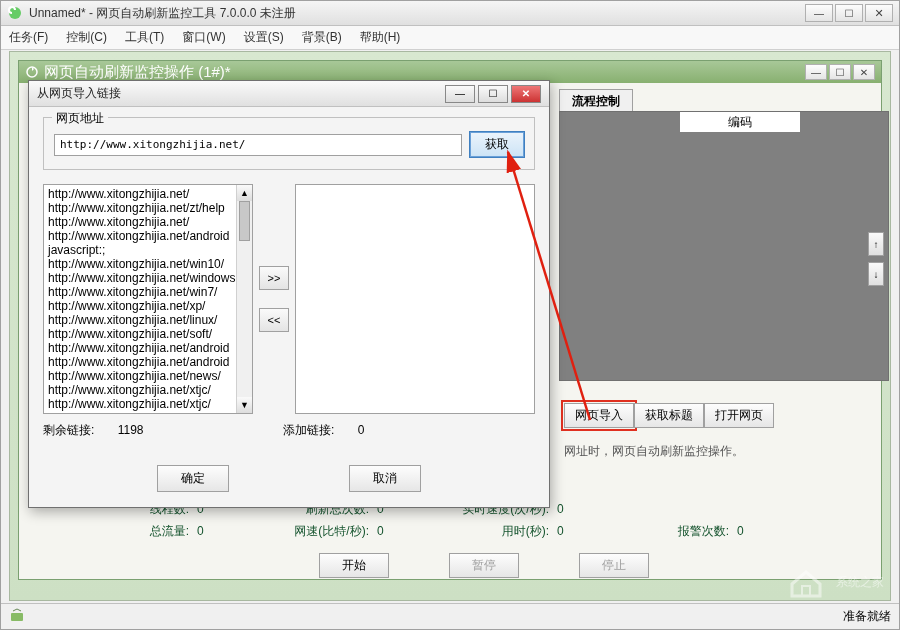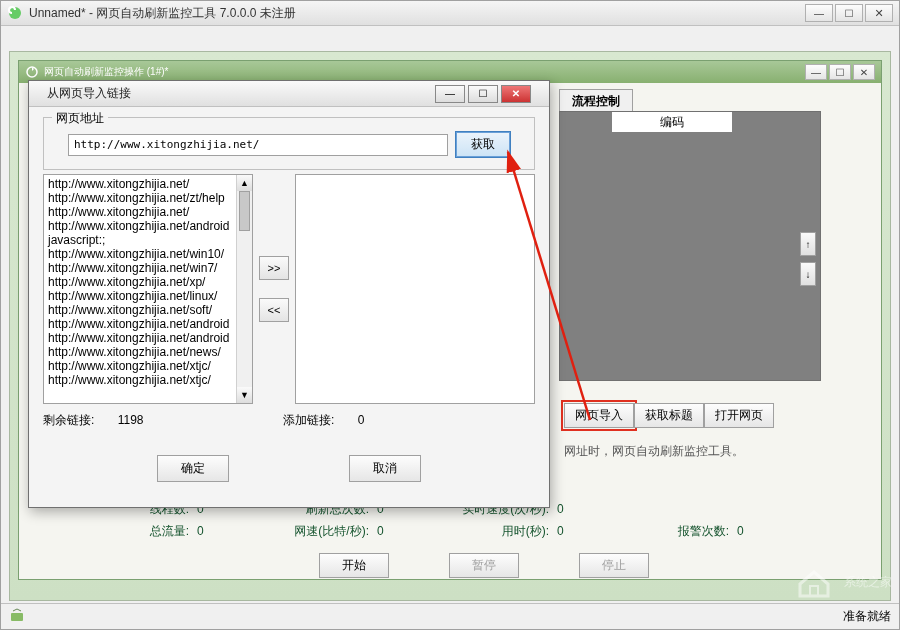--- a/index.html
+++ b/index.html
@@ -16,29 +16,29 @@
     
     .menubar { height: 24px; background: #f8f8f8; border-bottom: 1px solid #d0d0d0; display: flex; align-items: center; padding: 0 8px; gap: 18px; }
     .menuitem { color: #333; }
     
     .workspace { position: absolute; top: 50px; left: 8px; right: 8px; bottom: 28px; background: linear-gradient(#d8e8d0, #cde0c4); border: 1px solid #a8b8a0; }
     
     
     .child-window { position: absolute; top: 8px; left: 8px; right: 8px; bottom: 20px; border: 1px solid #7aa070; background: #f5f5f0; }
     .child-titlebar { height: 22px; background: linear-gradient(#a8c898, #88b070); display: flex; align-items: center; padding: 0 6px; color: #fff; }
     .child-titlebar .icon { width: 14px; height: 14px; margin-right: 5px; }
-    .child-titlebar .title { flex: 1; font-size: 10px; }
+    .child-titlebar .title { flex: 1; font-size: 15px; }
     .child-titlebar .winbtns .winbtn { width: 22px; height: 16px; }
     
     
     .content-area { position: absolute; top: 22px; left: 0; right: 0; bottom: 0; padding: 8px; }
     .tabrow { position: absolute; top: 6px; left: 540px; height: 22px; display: flex; }
     .tab { border: 1px solid #a0a0a0; border-bottom: none; padding: 3px 12px; background: #f0f0f0; font-weight: bold; }
     
-    .gray-panel { position: absolute; top: 28px; left: 540px; width: 262px; height: 270px; background: #808080; border: 1px solid #707070; }
+    .gray-panel { position: absolute; top: 28px; left: 540px; width: 330px; height: 270px; background: #808080; border: 1px solid #707070; }
     .gray-header { height: 20px; background: #fff; text-align: center; line-height: 20px; position: absolute; right: 88px; top: 0; width: 120px; }
     .vscroll-up, .vscroll-down { position: absolute; right: 4px; width: 16px; height: 24px; background: linear-gradient(#fafafa,#e0e0e0); border: 1px solid #a0a0a0; display: flex; align-items: center; justify-content: center; font-size: 10px; }
     .vscroll-up { top: 120px; }
     .vscroll-down { top: 150px; }
     
     .action-row { position: absolute; top: 320px; left: 545px; display: flex; }
     .btn { border: 1px solid #a0a0a0; background: linear-gradient(#fdfdfd,#e6e6e6); padding: 3px 10px; min-width: 64px; text-align: center; }
     .btn.highlight-red { outline: 2px solid #e03020; outline-offset: 1px; }
     
     .hint-text { position: absolute; top: 360px; left: 545px; color: #555; }
@@ -52,29 +52,29 @@
     
     .bottom-btns { position: absolute; top: 470px; left: 300px; display: flex; gap: 60px; }
     .bottom-btns .btn { min-width: 70px; }
     .btn.disabled { color: #a0a0a0; }
     
     .statusbar { position: absolute; bottom: 0; left: 0; right: 0; height: 26px; background: #f0f0f0; border-top: 1px solid #c0c0c0; display: flex; align-items: center; padding: 0 8px; }
     .statusbar .spacer { flex: 1; }
     
     
     .dialog { position: absolute; top: 80px; left: 28px; width: 522px; height: 428px; background: #f4f4f4; border: 1px solid #707070; box-shadow: 2px 4px 12px rgba(0,0,0,0.3); z-index: 10; }
-    .dlg-titlebar { height: 26px; background: linear-gradient(#fafafa,#e0e0e0); border-bottom: 1px solid #c0c0c0; display: flex; align-items: center; padding: 0 18px; }
+    .dlg-titlebar { height: 26px; background: linear-gradient(#fafafa,#e0e0e0); border-bottom: 1px solid #c0c0c0; display: flex; align-items: center; padding: 0 8px; }
     .dlg-titlebar .title { flex: 1; color: #222; }
     .dlg-winbtns { display: flex; gap: 3px; }
     .dlg-winbtn { width: 30px; height: 18px; border: 1px solid #888; display: flex; align-items: center; justify-content: center; font-size: 10px; }
     .dlg-winbtn.min, .dlg-winbtn.max { background: linear-gradient(#fafafa,#ddd); }
     .dlg-winbtn.close { background: linear-gradient(#e77,#c33); color: #fff; font-weight: bold; }
     
     .dlg-body { padding: 10px 14px; }
-    .group-url { border: 1px solid #c0c0c0; padding: 8px 24px 12px; position: relative; margin-bottom: 4px; }
+    .group-url { border: 1px solid #c0c0c0; padding: 8px 10px 12px; position: relative; margin-bottom: 14px; }
     .group-label { position: absolute; top: -8px; left: 8px; background: #f4f4f4; padding: 0 4px; }
     .url-row { display: flex; gap: 8px; align-items: center; margin-top: 6px; }
     .url-input { flex: 1; height: 22px; border: 1px solid #a0a0a0; background: #fff; padding: 2px 5px; font-family: monospace; font-size: 11px; }
     .fetch-btn { border: 1px solid #6aa0d8; background: linear-gradient(#eaf3fb,#cde4f6); padding: 3px 14px; outline: 1px solid #4080c0; }
     
     .lists-row { display: flex; gap: 6px; align-items: center; }
     .listbox { width: 210px; height: 230px; border: 1px solid #a0a0a0; background: #fff; overflow: hidden; position: relative; }
     .listbox .items { padding: 2px 4px; font-family: monospace; font-size: 11px; line-height: 14px; white-space: nowrap; }
     .listbox .scrollbar { position: absolute; right: 0; top: 0; bottom: 0; width: 16px; background: #f0f0f0; border-left: 1px solid #d0d0d0; }
     .listbox .scrollbar .thumb { position: absolute; left: 2px; right: 2px; top: 16px; height: 40px; background: #c8c8c8; border: 1px solid #a0a0a0; }
@@ -89,21 +89,21 @@
     .count-left { width: 240px; }
     .count-left span, .count-right span { margin-right: 20px; }
     
     .dlg-buttons { display: flex; justify-content: center; gap: 120px; margin-top: 26px; }
     .dlg-buttons .btn { min-width: 72px; padding: 4px 14px; }
     
     
     .red-arrow { position: absolute; z-index: 20; pointer-events: none; }
     
     
-    .watermark { position: absolute; right: 8px; bottom: 30px; color: rgba(255,255,255,0.5); font-size: 22px; display: flex; align-items: center; gap: 12px; z-index: 5; }
+    .watermark { position: absolute; right: 16px; bottom: 30px; color: rgba(255,255,255,0.5); font-size: 22px; display: flex; align-items: center; gap: 12px; z-index: 5; }
     .watermark svg { opacity: 0.5; }
   </style>
 </head>
 <body>
 
 <div class="main-window">
   <div class="main-titlebar">
     <span class="icon">
       <svg width="16" height="16">
           <circle cx="8" cy="8" r="6" fill="#6c6"></circle>
@@ -111,20 +111,29 @@
         </svg>
     </span>
     <span class="title">Unnamed* - 网页自动刷新监控工具 7.0.0.0  未注册</span>
     <div class="winbtns">
       <div class="winbtn">—</div>
       <div class="winbtn">☐</div>
       <div class="winbtn close">✕</div>
     </div>
   </div>
 
+  <div class="menubar">
+    <span class="menuitem">任务(F)</span>
+    <span class="menuitem">控制(C)</span>
+    <span class="menuitem">工具(T)</span>
+    <span class="menuitem">窗口(W)</span>
+    <span class="menuitem">设置(S)</span>
+    <span class="menuitem">背景(B)</span>
+    <span class="menuitem">帮助(H)</span>
+  </div>
 
   <div class="workspace">
     <div class="child-window">
       <div class="child-titlebar">
         <span class="icon">
           <svg width="14" height="14">
               <circle cx="7" cy="7" r="5" fill="none" stroke="#fff" stroke-width="1.5"></circle>
               <path d="M7 2 L9 4 L7 6" fill="#fff"></path>
             </svg>
         </span>
@@ -146,21 +155,21 @@
           <div class="vscroll-up">↑</div>
           <div class="vscroll-down">↓</div>
         </div>
 
         <div class="action-row">
           <div class="btn highlight-red">网页导入</div>
           <div class="btn">获取标题</div>
           <div class="btn">打开网页</div>
         </div>
 
-        <div class="hint-text">网址时，网页自动刷新监控工具。</div>
+        <div class="hint-text">网址时，网页自动刷新监控操作。</div>
 
         <div class="stats-row stats1">
           <div class="stat"><span class="label">线程数:</span><span class="val">0</span></div>
           <div class="stat"><span class="label">刷新总次数:</span><span class="val">0</span></div>
           <div class="stat"><span class="label">实时速度(次/秒):</span><span class="val">0</span></div>
         </div>
         <div class="stats-row stats2">
           <div class="stat"><span class="label">总流量:</span><span class="val">0</span></div>
           <div class="stat"><span class="label">网速(比特/秒):</span><span class="val">0</span></div>
           <div class="stat"><span class="label">用时(秒):</span><span class="val">0</span></div>
@@ -209,20 +218,21 @@
 
     <div class="lists-row">
       <div class="listbox">
         <div class="items" id="left-items">
             <div>http://www.xitongzhijia.net/</div>
             <div>http://www.xitongzhijia.net/zt/help</div>
             <div>http://www.xitongzhijia.net/</div>
             <div>http://www.xitongzhijia.net/android</div>
             <div>javascript:;</div>
             <div>http://www.xitongzhijia.net/win10/</div>
+            <div>http://www.xitongzhijia.net/windows</div>
             <div>http://www.xitongzhijia.net/win7/</div>
             <div>http://www.xitongzhijia.net/xp/</div>
             <div>http://www.xitongzhijia.net/linux/</div>
             <div>http://www.xitongzhijia.net/soft/</div>
             <div>http://www.xitongzhijia.net/android</div>
             <div>http://www.xitongzhijia.net/android</div>
             <div>http://www.xitongzhijia.net/news/</div>
             <div>http://www.xitongzhijia.net/xtjc/</div>
             <div>http://www.xitongzhijia.net/xtjc/</div>
           </div>

